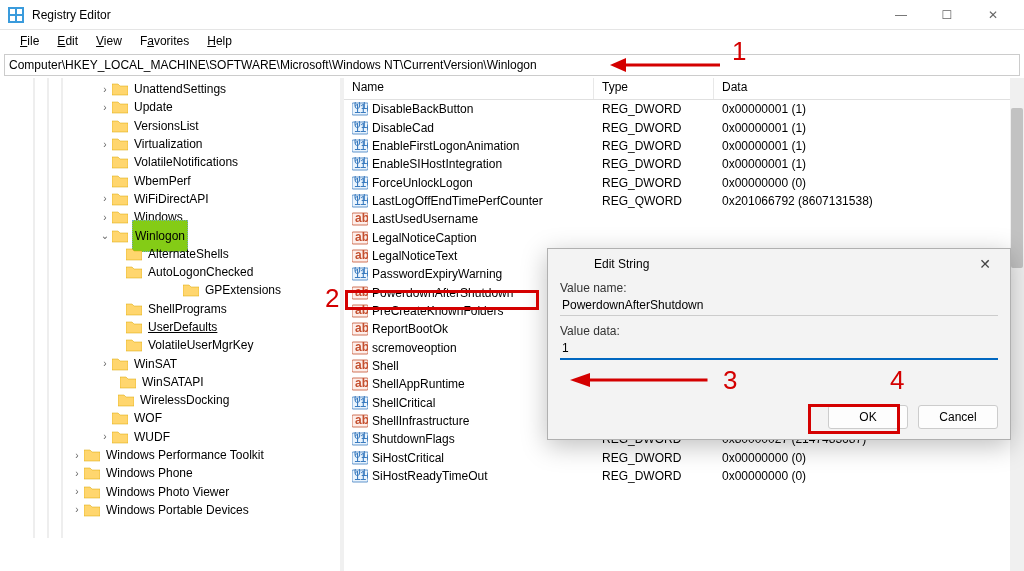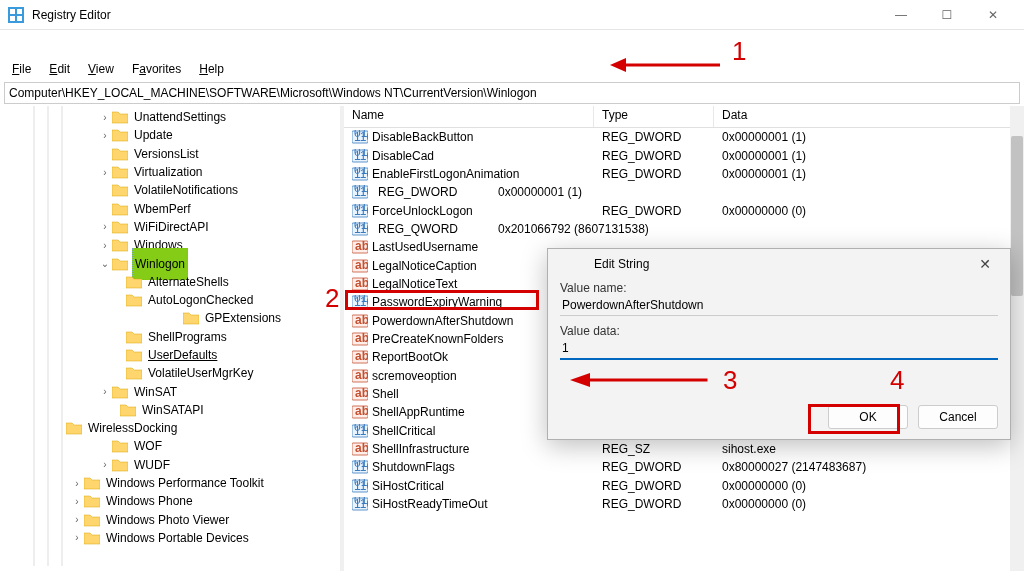--- a/index.html
+++ b/index.html
@@ -5,21 +5,21 @@
 * { box-sizing: border-box; margin: 0; padding: 0; font-family: "Segoe UI", Tahoma, sans-serif; font-size: 12px; }
 body { width: 1024px; height: 571px; background: #fff; color: #000; overflow: hidden; position: relative; }
 
 
 .titlebar { height: 30px; display: flex; align-items: center; padding: 8px 8px; border-bottom: 1px solid #e5e5e5; }
 .titlebar .app-icon { width: 16px; height: 16px; margin-right: 8px; }
 .titlebar .title { flex: 1; }
 .titlebar .win-btn { width: 46px; height: 30px; display: flex; align-items: center; justify-content: center; color: #666; }
 
 
-.menubar { height: 22px; display: flex; align-items: center; padding: 0 4px; gap: 2px; margin-top: 28px; }
+.menubar { height: 22px; display: flex; align-items: center; padding: 0 12px; gap: 2px; }
 .menubar .menu-item { padding: 2px 8px; }
 .menubar .menu-item span.u { text-decoration: underline; }
 
 
 .addressbar { height: 22px; border: 1px solid #ccc; margin: 2px 4px; display: flex; align-items: center; padding: 0 4px; background: #fff; }
 .addressbar input { border: none; outline: none; width: 100%; font-size: 12px; }
 
 
 .main { display: flex; height: calc(571px - 30px - 22px - 26px); }
 .tree-pane { width: 340px; overflow: hidden; position: relative; }
@@ -277,21 +277,21 @@
         </div>
         <div class="tree-row" style="padding-left: 78px; margin-left: 28px;">
           <span class="twisty"></span>
           <span class="folder">
             <svg width="16" height="14">
               <use href="#folder-icon"></use>
             </svg>
           </span>
           <span class="label">WinSATAPI</span>
         </div>
-        <div class="tree-row" style="padding-left: 52px;">
+        <div class="tree-row" style="padding-left: 98px; margin-left: 6px;">
           <span class="twisty"></span>
           <span class="folder">
             <svg width="16" height="14">
               <use href="#folder-icon"></use>
             </svg>
           </span>
           <span class="label">WirelessDocking</span>
         </div>
         <div class="tree-row" style="padding-left: 98px;">
           <span class="twisty"></span>
@@ -392,39 +392,41 @@
           <span class="name-cell">EnableFirstLogonAnimation</span>
           <span class="type-cell">REG_DWORD</span>
           <span class="data-cell">0x00000001 (1)</span>
         </div>
         <div class="list-row">
           <span class="icon-cell">
             <svg class="val-icon" width="16" height="14">
               <use href="#reg-bin-icon"></use>
             </svg>
           </span>
+          <span class="name-cell">EnableSIHostIntegration</span>
           <span class="type-cell">REG_DWORD</span>
           <span class="data-cell">0x00000001 (1)</span>
         </div>
         <div class="list-row">
           <span class="icon-cell">
             <svg class="val-icon" width="16" height="14">
               <use href="#reg-bin-icon"></use>
             </svg>
           </span>
           <span class="name-cell">ForceUnlockLogon</span>
           <span class="type-cell">REG_DWORD</span>
           <span class="data-cell">0x00000000 (0)</span>
         </div>
         <div class="list-row">
           <span class="icon-cell">
             <svg class="val-icon" width="16" height="14">
               <use href="#reg-bin-icon"></use>
             </svg>
           </span>
+          <span class="name-cell">LastLogOffEndTimePerfCounter</span>
           <span class="type-cell">REG_QWORD</span>
           <span class="data-cell">0x201066792 (8607131538)</span>
         </div>
         <div class="list-row">
           <span class="icon-cell">
             <svg class="val-icon" width="16" height="14">
               <use href="#reg-str-icon"></use>
             </svg>
           </span>
           <span class="name-cell">LastUsedUsername</span>

